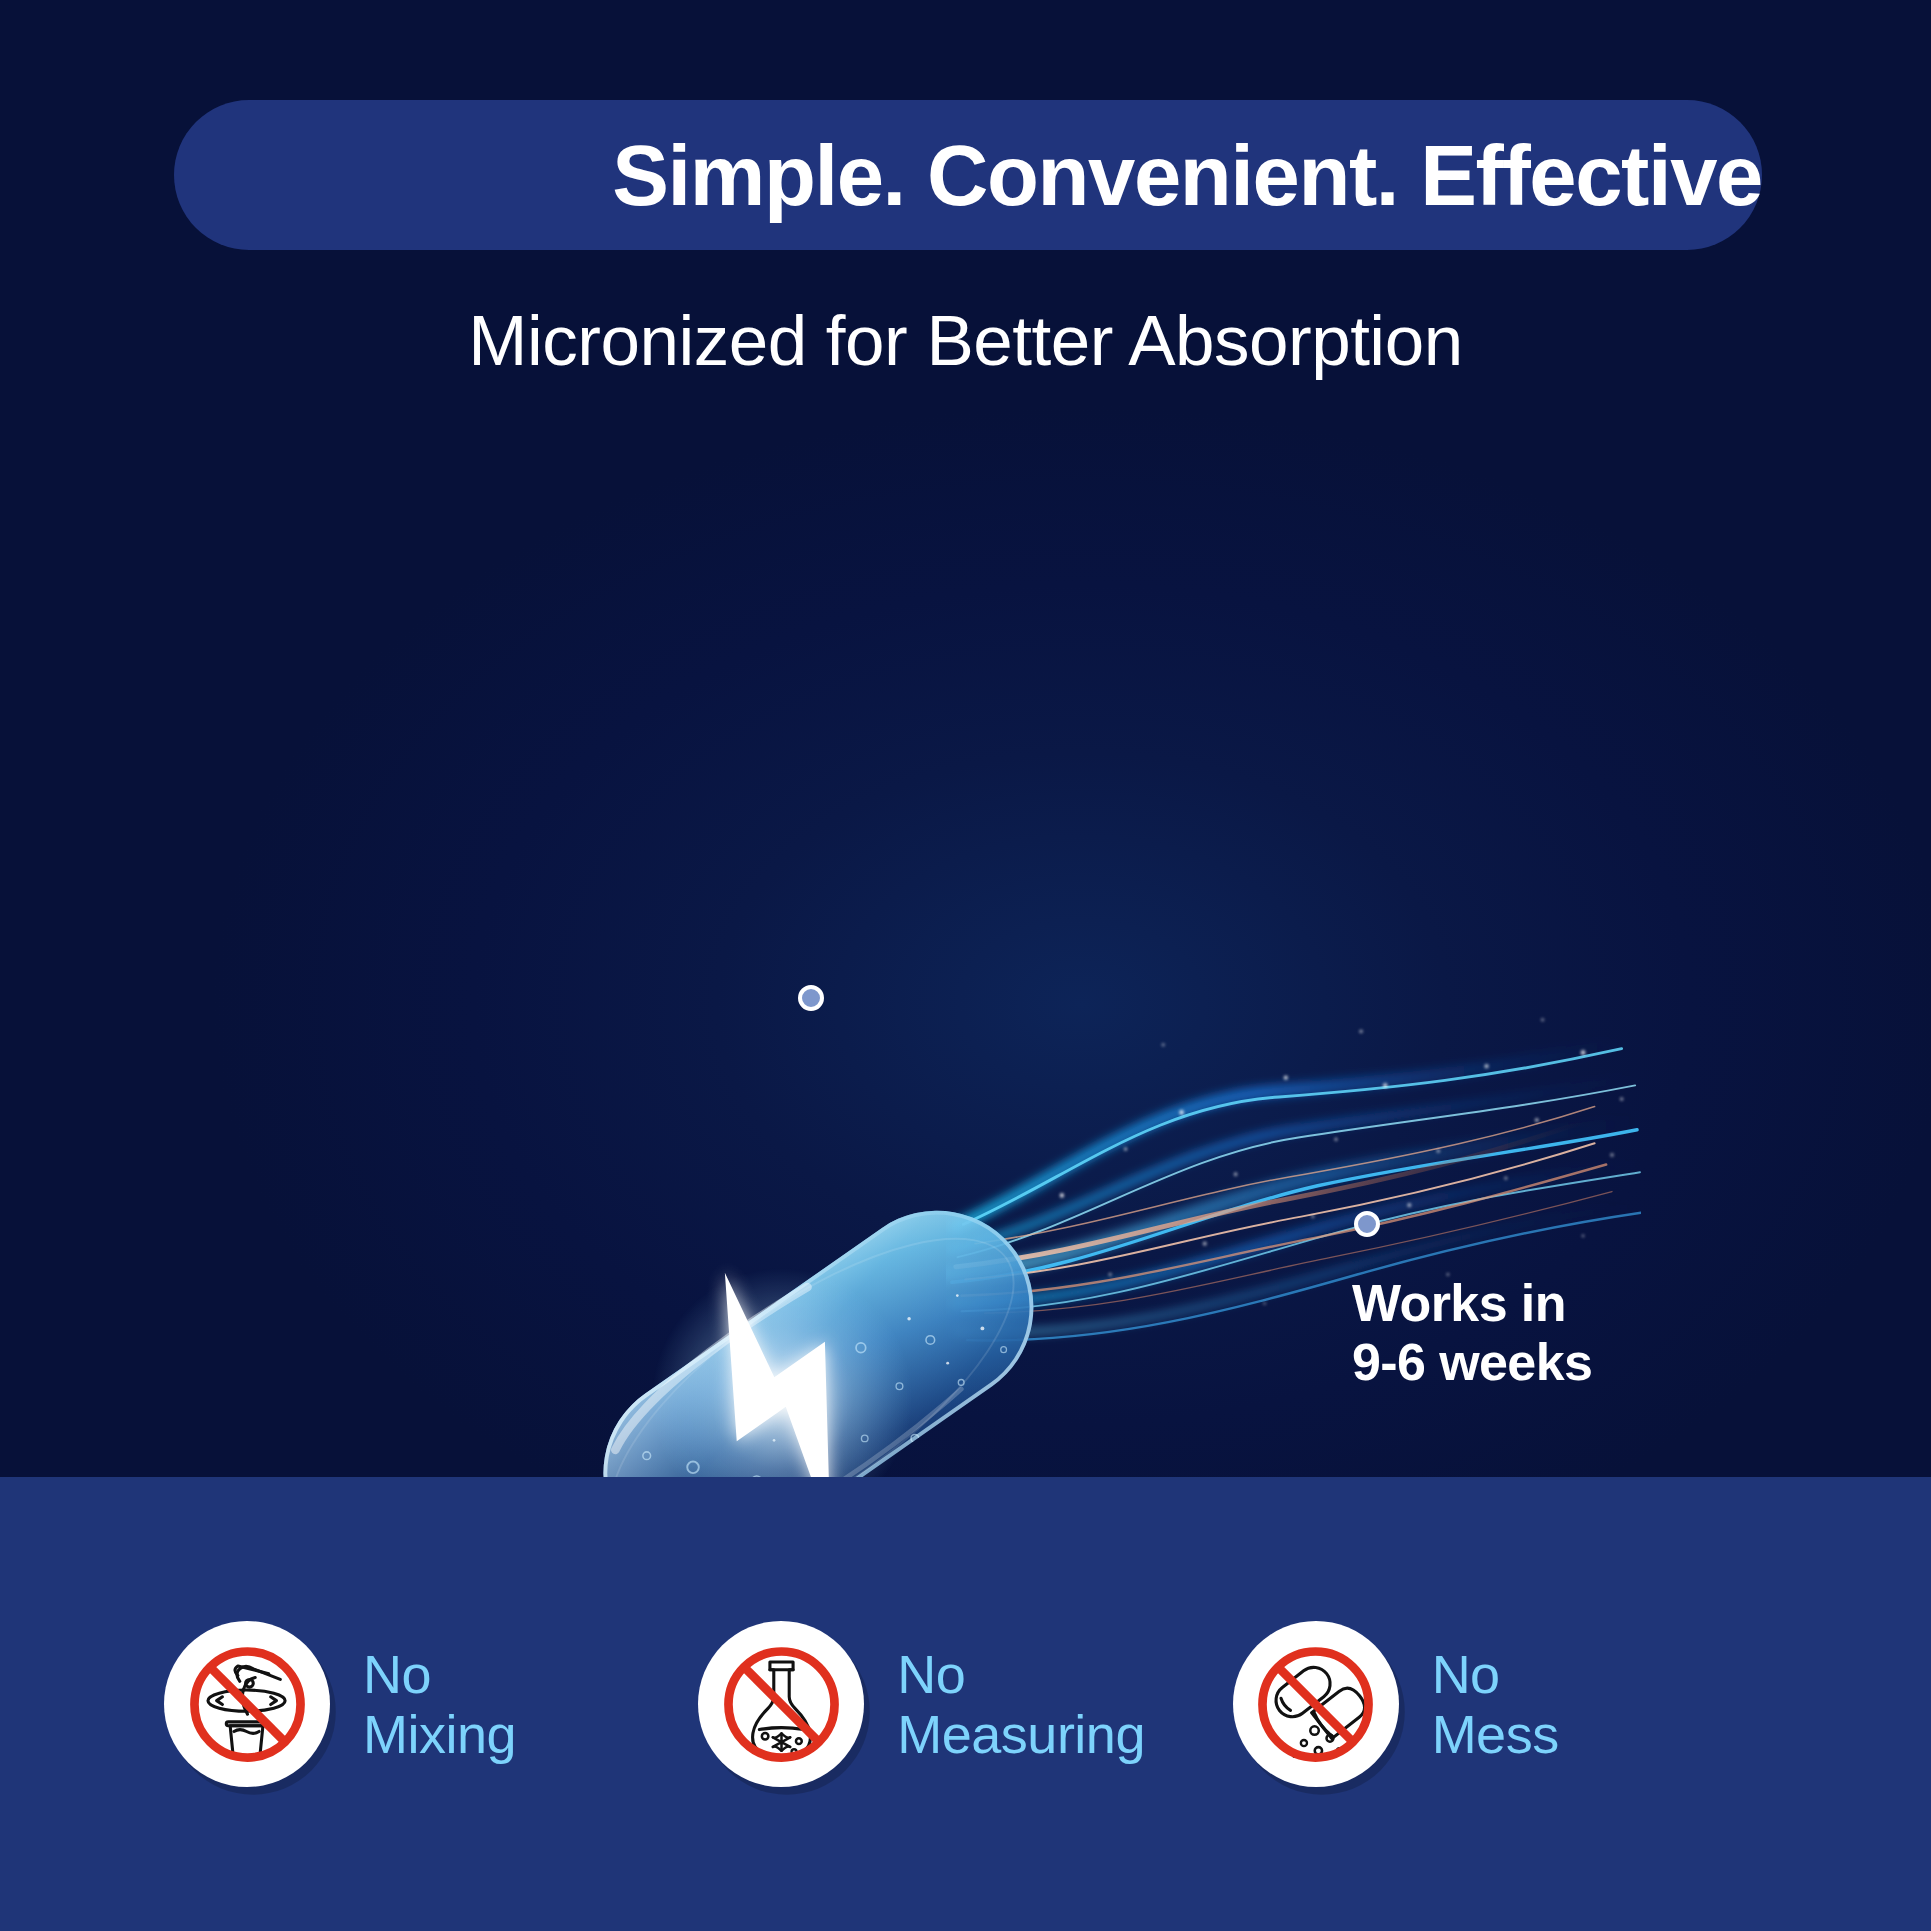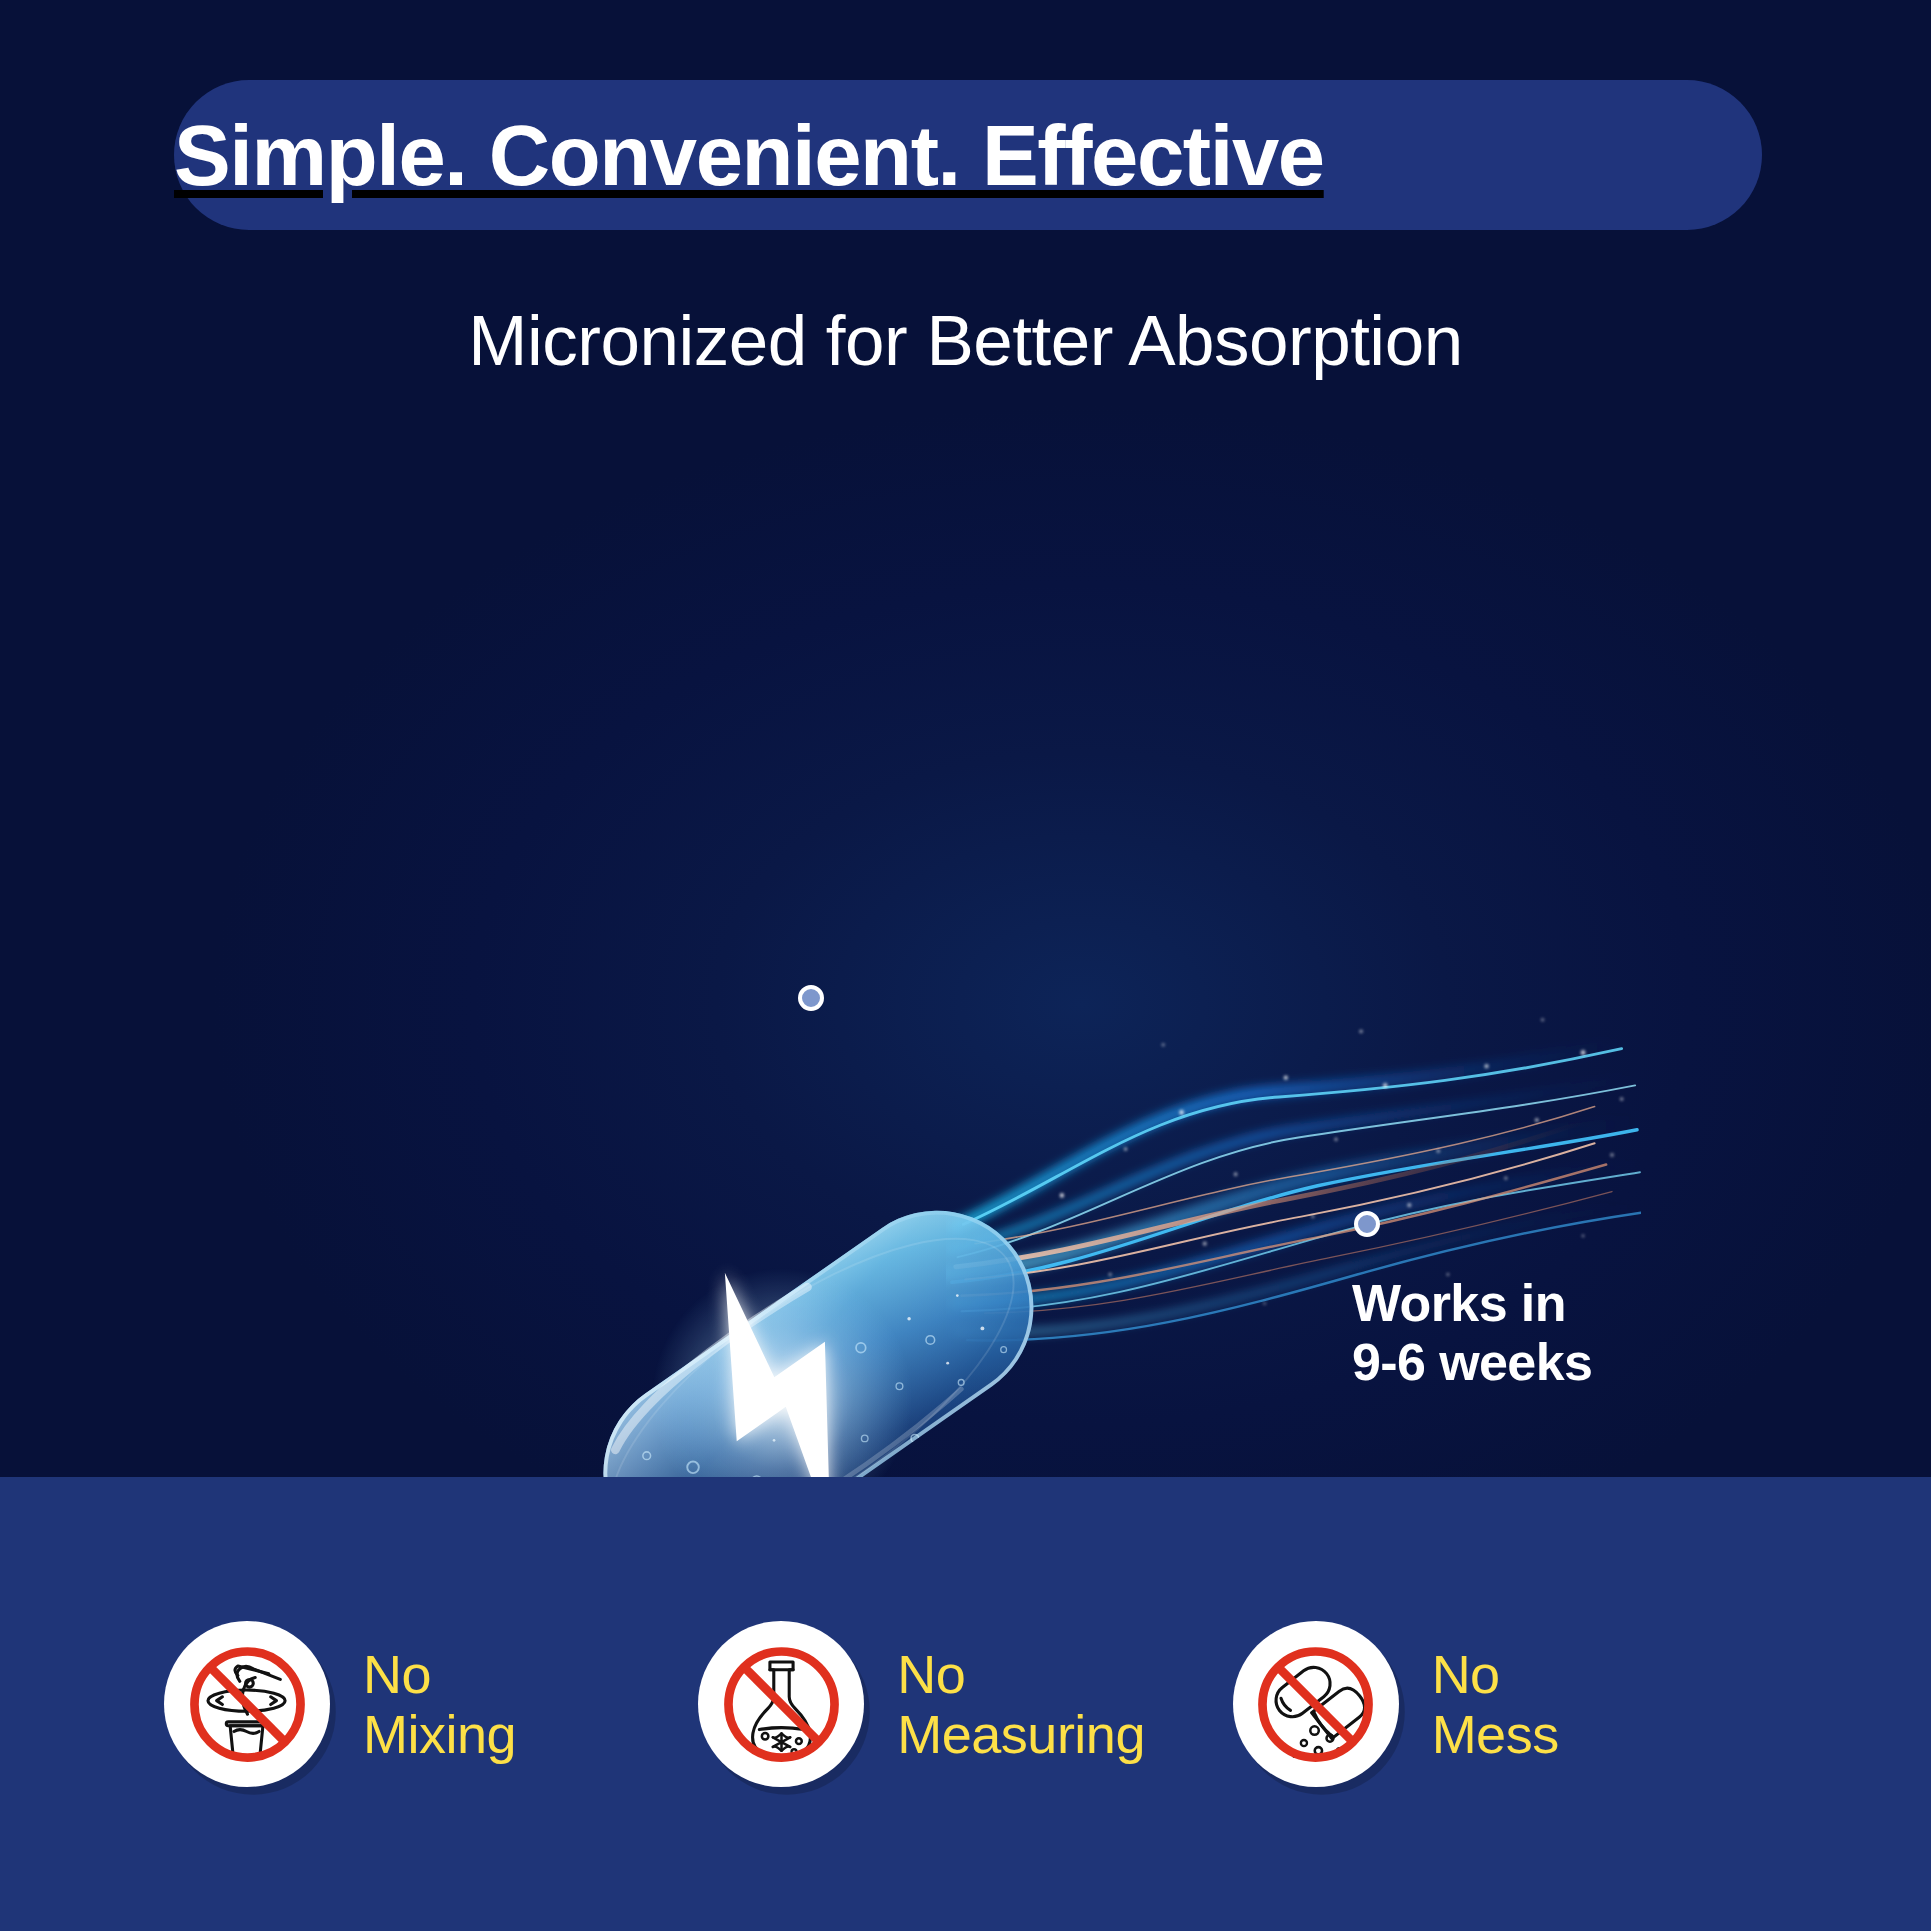--- a/index.html
+++ b/index.html
@@ -17,25 +17,25 @@
     width:1931px; height:1931px;
     background:
       radial-gradient(ellipse 869px 599px at 56% 52%, #0d2458 0%, #0a1846 42%, #081340 70%, #071139 100%),
       #071139;
     overflow:hidden;
   }
 
   
   .title-pill {
     position:absolute;
-    left:174px; top:80px;
+    left:174px; top:100px;
     width:1588px; height:150px;
     background:#20347c;
     border-radius:77px;
-    display:flex; align-items:center; justify-content:flex-start;text-decoration:underline;
+    display:flex; align-items:center; justify-content:flex-end;
   }
   .title-pill .title-text {
     color:#ffffff;
     font-size:85px;
     font-weight:bold;
     letter-spacing:-1.4px;
     line-height:1;
     white-space:nowrap;
   }
 
@@ -108,21 +108,21 @@
     position:relative;
     width:166px; height:166px;
     flex:0 0 166px;
     border-radius:50%;
     background:#ffffff;
     box-shadow:5.8px 7.7px 0 rgba(0,0,0,0.18);
     display:flex; align-items:center; justify-content:center;
   }
   .badge-circle svg { display:block; }
   .badge-label {
-    color:#fde047;
+    color:#7dd3fc;
     font-size:54px;
     font-weight:400;
     line-height:1.12;
     letter-spacing:-0.5px;
     white-space:pre-line;
   }
 </style>
 </head>
 <body>
 

